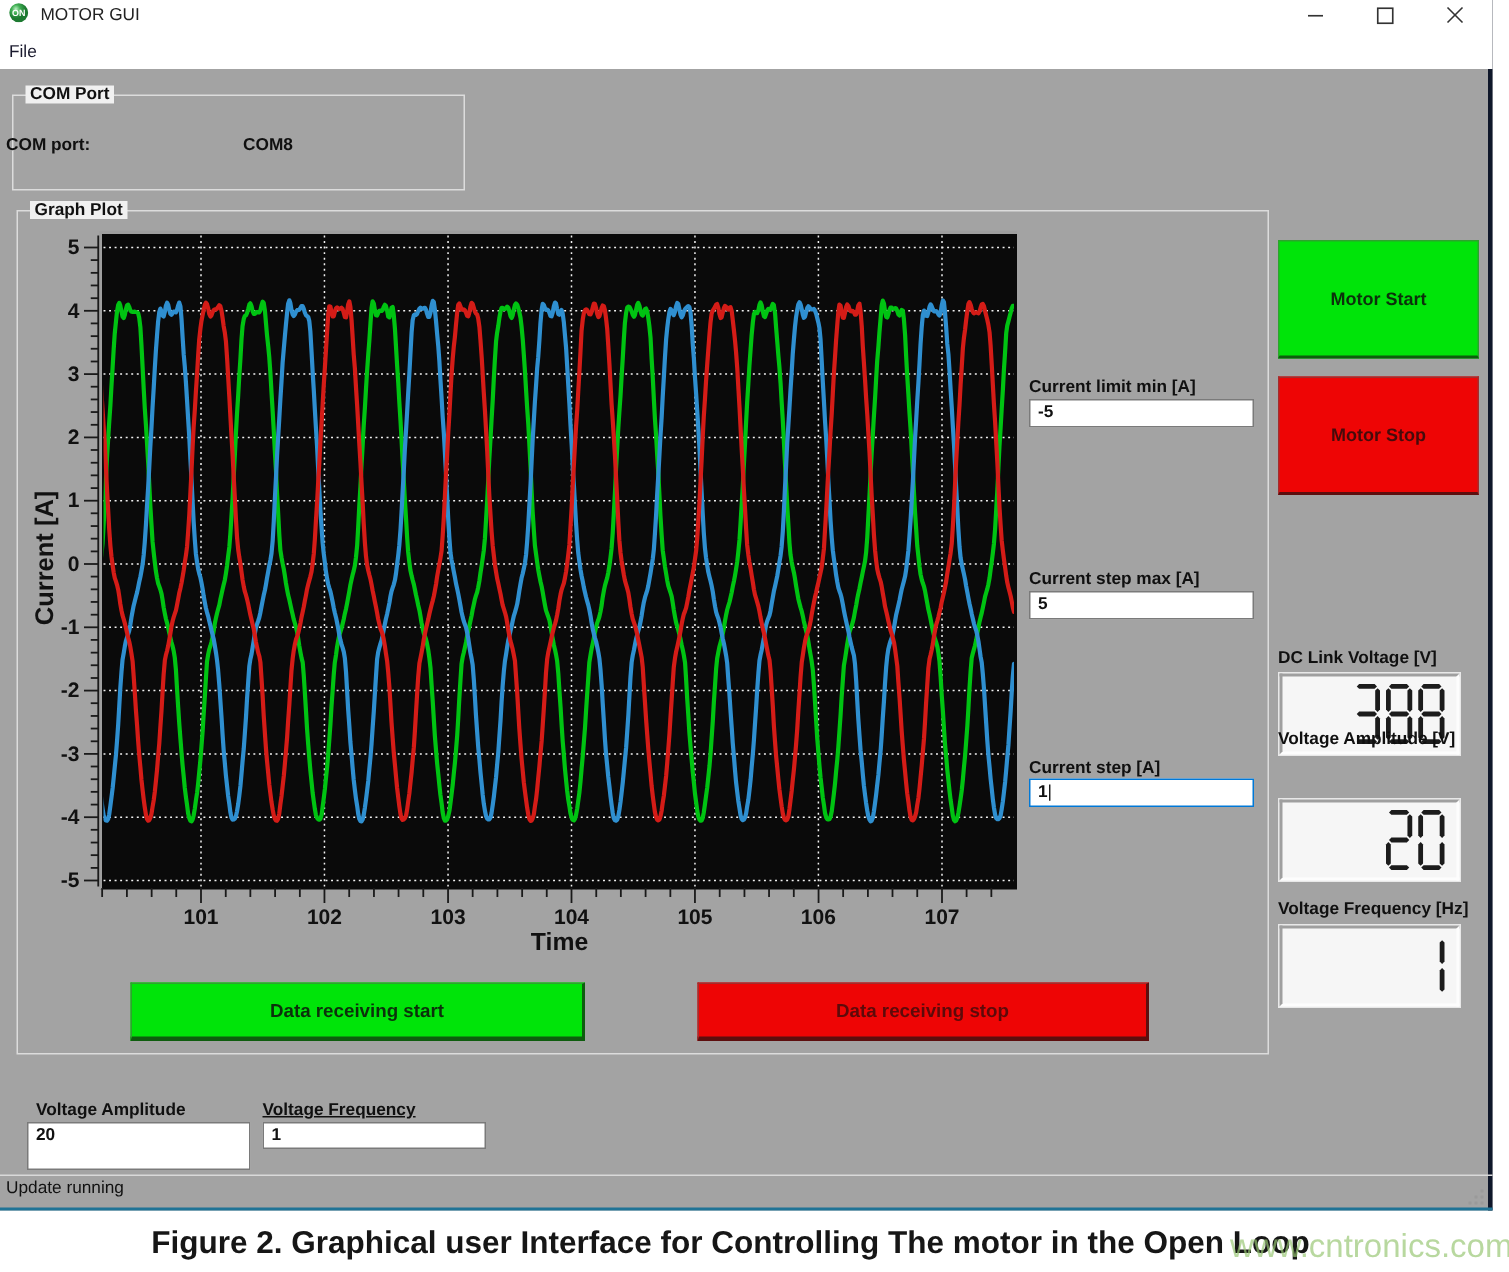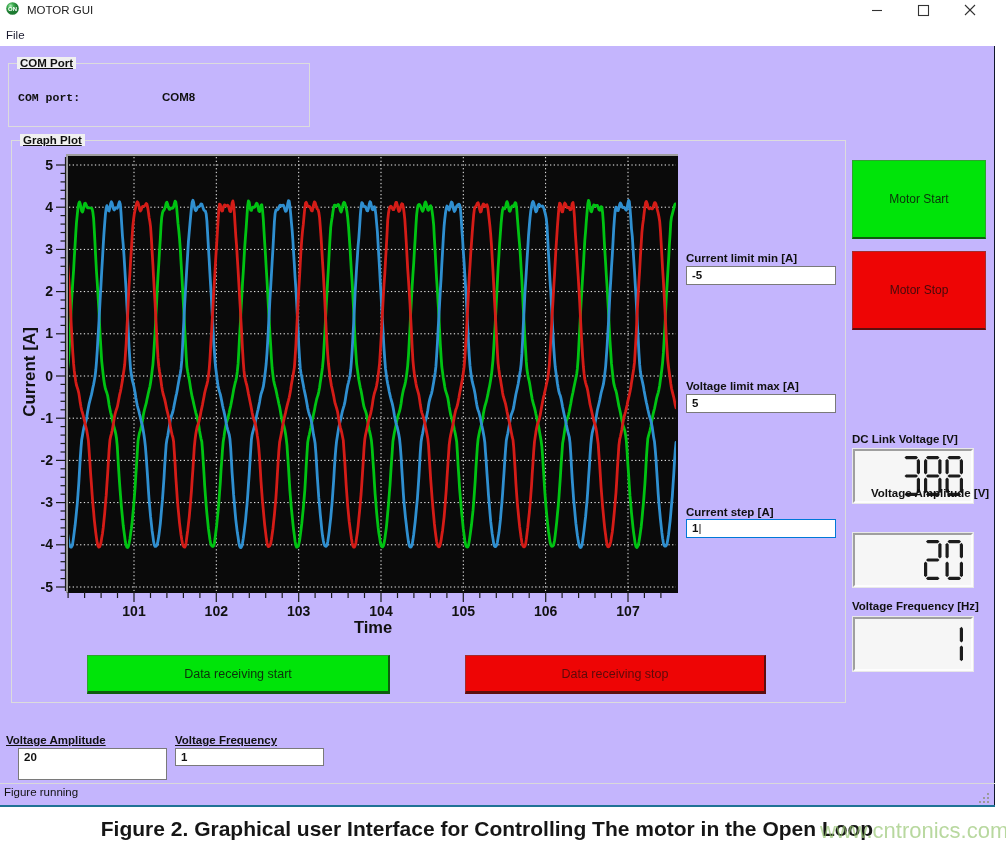--- a/index.html
+++ b/index.html
@@ -1,24 +1,24 @@
 <!DOCTYPE html>
 <html><head>
 <meta charset="utf-8">
 <style>
 * { margin:0; padding:0; box-sizing:border-box; }
 html,body { width:1006px; height:848px; background:#fff; font-family:"Liberation Sans",sans-serif; position:relative; overflow:hidden; }
-#win { position:absolute; left:0; top:0; width:995px; height:807px; background:#c4b5fd; border-right:1px solid #0f172a; }
+#win { position:absolute; left:0; top:0; width:995px; height:807px; background:#a3a3a3; border-right:3px solid #0f172a; }
 .abs { position:absolute; }
 .lbl { position:absolute; font-size:11.5px; font-weight:bold; color:#101010; white-space:nowrap; }
 .grp { position:absolute; border:1px solid #dcdcdc; }
-.grp > span { position:absolute; left:8px; top:-7px; background:#f0f0f0; padding:0 3px; font-size:11.5px; font-weight:bold; color:#101010; white-space:nowrap;text-decoration:underline; }
+.grp > span { position:absolute; left:8px; top:-7px; background:#f0f0f0; padding:0 3px; font-size:11.5px; font-weight:bold; color:#101010; white-space:nowrap; }
 .inp { position:absolute; background:#fff; border:1px solid #7a7a7a; font-size:11.5px; font-weight:bold; color:#111; padding:2px 0 0 5px; }
 .disp { position:absolute; width:120px; height:54px; background:#f6f6f6; border:2px solid; border-color:#9f9f9f #fdfdfd #fdfdfd #9f9f9f; box-shadow:0 0 0 1px #e8e8e8; }
-.btn { position:absolute; display:flex; align-items:center; justify-content:center; font-weight:normal; }
+.btn { position:absolute; display:flex; align-items:center; justify-content:center; font-weight:bold; }
 </style>
 </head>
 <body>
 <div id="win">
 
   <div class="abs" style="left:0;top:0;width:995px;height:46px;background:#fff;"></div>
   <svg class="abs" style="left:6px;top:2px;" width="13" height="13" viewBox="0 0 12 12">
     <defs>
         <radialGradient id="ball" cx="35%" cy="30%">
           <stop offset="0%" stop-color="#b8f0c0"></stop>
@@ -36,21 +36,21 @@
       <rect x="58.5" y="5.5" width="10" height="10"></rect>
       <line x1="105" y1="5" x2="115" y2="15"></line>
         <line x1="115" y1="5" x2="105" y2="15"></line>
     </g>
   </svg>
   <div class="abs" style="left:6px;top:29px;font-size:11.5px;color:#1a1a2e;">File</div>
 
   <div class="grp" style="left:8px;top:63px;width:302px;height:64px;">
       <span>COM Port</span>
     </div>
-  <div class="lbl" style="left:18px;top:91px;font-family:Liberation Mono, monospace;">COM port:</div>
+  <div class="lbl" style="left:4px;top:91px;">COM port:</div>
   <div class="lbl" style="left:162px;top:91px;">COM8</div>
 
   <div class="grp" style="left:11px;top:140px;width:835px;height:563px;">
       <span>Graph Plot</span>
     </div>
   <svg width="680" height="500" viewBox="0 0 680 500" style="position:absolute;left:12px;top:148px;">
       <defs>
         <clipPath id="pc">
           <rect x="57" y="9" width="607" height="434"></rect>
         </clipPath>
@@ -193,21 +193,21 @@
         <text x="451.3" y="468" text-anchor="middle">105</text>
         <text x="533.6" y="468" text-anchor="middle">106</text>
         <text x="616.0" y="468" text-anchor="middle">107</text>
       </g>
       <text x="361" y="485" text-anchor="middle" font-family="Liberation Sans, sans-serif" font-size="16.5px" font-weight="bold" fill="#111">Time</text>
       <text x="23" y="224" text-anchor="middle" font-family="Liberation Sans, sans-serif" font-size="17px" font-weight="bold" fill="#111" transform="rotate(-90 23 224)">Current [A]</text>
     </svg>
 
   <div class="lbl" style="left:686px;top:252px;">Current limit min [A]</div>
   <div class="inp" style="left:686px;top:266px;width:150px;height:19px;">-5</div>
-  <div class="lbl" style="left:686px;top:380px;">Voltage limit max [A]</div>
+  <div class="lbl" style="left:686px;top:380px;">Current step max [A]</div>
   <div class="inp" style="left:686px;top:394px;width:150px;height:19px;">5</div>
   <div class="lbl" style="left:686px;top:506px;">Current step [A]</div>
   <div class="inp" style="left:686px;top:519px;width:150px;height:19px;border:1.5px solid #0078d7;padding-top:1.5px;">1<span style="font-weight:normal;">|</span></div>
 
   <div class="btn" style="left:852px;top:160px;width:134px;height:79px;background:#00e409;border:1px solid #2da32d;border-bottom:2px solid #0e5d0e;font-size:12px;color:#0c300c;">Motor Start</div>
   <div class="btn" style="left:852px;top:251px;width:134px;height:79px;background:#ee0505;border:1px solid #a32d2d;border-bottom:2px solid #5d0e0e;font-size:12px;color:#450b0b;">Motor Stop</div>
 
   <div class="lbl" style="left:852px;top:433px;">DC Link Voltage [V]</div>
   <div class="disp" style="left:853px;top:449px;"><svg width="116" height="50" viewBox="0 0 116 50">
         <g fill="#1c1c1c">
@@ -225,21 +225,21 @@
           <polygon points="71.0,25.0 72.6,23.4 82.9,23.4 84.5,25.0 82.9,26.6 72.6,26.6"></polygon>
           <polygon points="92.5,6.6 94.1,5.0 104.4,5.0 106.0,6.6 104.4,8.2 94.1,8.2"></polygon>
           <polygon points="106.4,7.8 108.0,9.4 108.0,22.0 106.4,23.6 104.8,22.0 104.8,9.4"></polygon>
           <polygon points="106.4,26.4 108.0,28.0 108.0,40.6 106.4,42.2 104.8,40.6 104.8,28.0"></polygon>
           <polygon points="92.5,43.4 94.1,41.8 104.4,41.8 106.0,43.4 104.4,45.0 94.1,45.0"></polygon>
           <polygon points="92.1,26.4 93.7,28.0 93.7,40.6 92.1,42.2 90.5,40.6 90.5,28.0"></polygon>
           <polygon points="92.1,7.8 93.7,9.4 93.7,22.0 92.1,23.6 90.5,22.0 90.5,9.4"></polygon>
           <polygon points="92.5,25.0 94.1,23.4 104.4,23.4 106.0,25.0 104.4,26.6 94.1,26.6"></polygon>
         </g>
       </svg></div>
-  <div class="lbl" style="left:852px;top:487px;margin-left:19px;">Voltage Amplitude [V]</div>
+  <div class="lbl" style="left:852px;top:487px;">Voltage Amplitude [V]</div>
   <div class="disp" style="left:853px;top:533px;"><svg width="116" height="50" viewBox="0 0 116 50">
         <g fill="#1c1c1c">
           <polygon points="71.0,6.6 72.6,5.0 82.9,5.0 84.5,6.6 82.9,8.2 72.6,8.2"></polygon>
           <polygon points="84.9,7.8 86.5,9.4 86.5,22.0 84.9,23.6 83.3,22.0 83.3,9.4"></polygon>
           <polygon points="71.0,25.0 72.6,23.4 82.9,23.4 84.5,25.0 82.9,26.6 72.6,26.6"></polygon>
           <polygon points="70.6,26.4 72.2,28.0 72.2,40.6 70.6,42.2 69.0,40.6 69.0,28.0"></polygon>
           <polygon points="71.0,43.4 72.6,41.8 82.9,41.8 84.5,43.4 82.9,45.0 72.6,45.0"></polygon>
           <polygon points="92.5,6.6 94.1,5.0 104.4,5.0 106.0,6.6 104.4,8.2 94.1,8.2"></polygon>
           <polygon points="106.4,7.8 108.0,9.4 108.0,22.0 106.4,23.6 104.8,22.0 104.8,9.4"></polygon>
           <polygon points="106.4,26.4 108.0,28.0 108.0,40.6 106.4,42.2 104.8,40.6 104.8,28.0"></polygon>
@@ -252,27 +252,27 @@
   <div class="disp" style="left:853px;top:617px;"><svg width="116" height="50" viewBox="0 0 116 50">
         <g fill="#1c1c1c">
           <polygon points="106.4,7.8 108.0,9.4 108.0,22.0 106.4,23.6 104.8,22.0 104.8,9.4"></polygon>
           <polygon points="106.4,26.4 108.0,28.0 108.0,40.6 106.4,42.2 104.8,40.6 104.8,28.0"></polygon>
         </g>
       </svg></div>
 
   <div class="btn" style="left:465px;top:655px;width:301px;height:39px;background:#ee0505;border:1px solid #a32d2d;border-right:2px solid #5d0e0e;border-bottom:3px solid #5d0e0e;font-size:12.5px;color:#5d0a0a;">Data receiving stop</div>
   <div class="btn" style="left:87px;top:655px;width:303px;height:39px;background:#00e409;border:1px solid #2da32d;border-right:2px solid #0e5d0e;border-bottom:3px solid #0e5d0e;font-size:12.5px;color:#0c300c;">Data receiving start</div>
 
-  <div class="lbl" style="left:6px;top:734px;text-decoration:underline;">Voltage Amplitude</div>
+  <div class="lbl" style="left:24px;top:734px;">Voltage Amplitude</div>
   <div class="inp" style="left:18px;top:748px;width:149px;height:32px;">20</div>
   <div class="lbl" style="left:175px;top:734px;text-decoration:underline;">Voltage Frequency</div>
   <div class="inp" style="left:175px;top:748px;width:149px;height:18px;">1</div>
 
   <div class="abs" style="left:0;top:783px;width:995px;height:1px;background:#d9d9d9;"></div>
-  <div class="abs" style="left:4px;top:786px;font-size:11.5px;color:#111;">Figure running</div>
+  <div class="abs" style="left:4px;top:786px;font-size:11.5px;color:#111;">Update running</div>
   <svg class="abs" style="left:975px;top:792px;" width="16" height="13" viewBox="0 0 16 13">
     <g fill="#9a9a9a">
         <rect x="12" y="9" width="2" height="2"></rect>
         <rect x="8" y="9" width="2" height="2"></rect>
         <rect x="4" y="9" width="2" height="2"></rect>
         <rect x="12" y="5" width="2" height="2"></rect>
         <rect x="8" y="5" width="2" height="2"></rect>
         <rect x="12" y="1" width="2" height="2"></rect>
       </g>
   </svg>

